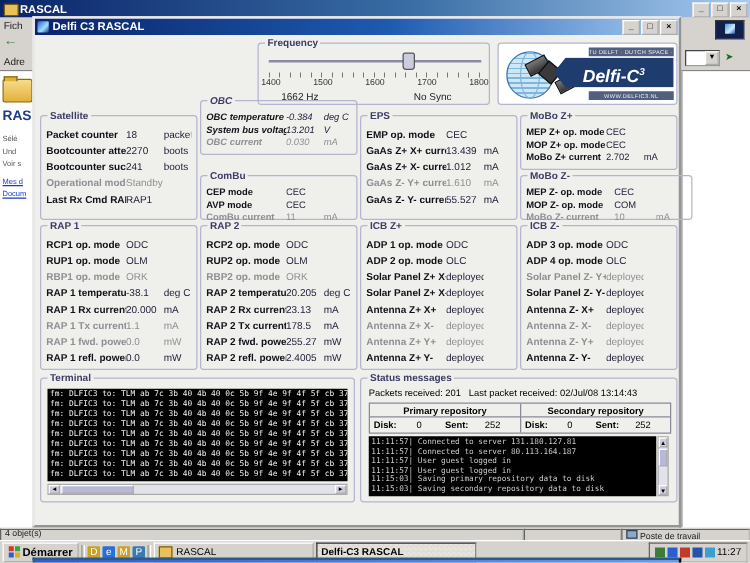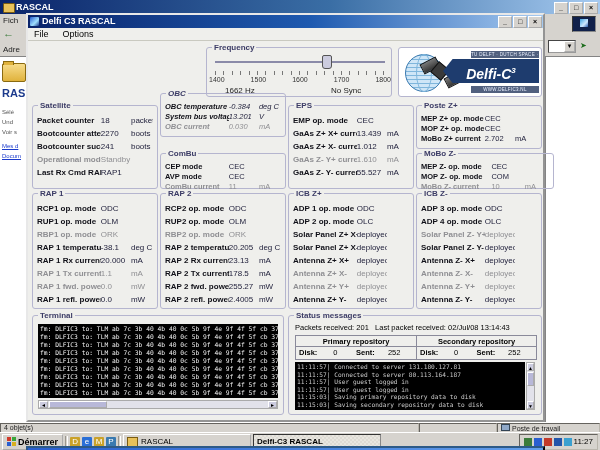--- a/index.html
+++ b/index.html
@@ -150,24 +150,20 @@
 <div class="app">
   <div class="app-title">
     <span class="app-ico"></span>
     <span class="ttl">Delfi C3 RASCAL</span>
     <span class="winbtns" style="right:1px;top:1px;">
       <span class="winbtn">_</span>
       <span class="winbtn">□</span>
       <span class="winbtn">×</span>
     </span>
   </div>
-  <div class="app-menu">
-    <span>File</span>
-    <span>Options</span>
-  </div>
   <div class="app-body">
 
 
     <div class="grp" style="left:178px;top:6px;width:186px;height:50px;">
       <span class="grp-title">Frequency</span>
       <span class="track"></span>
       <span class="knob" id="freq-knob" style="left: 114.5px;"></span>
       <span class="ticks"></span>
       <span class="ticklbls" id="tick-labels">
           <span>1400</span>
@@ -276,21 +272,21 @@
           <span class="val">1.610</span>
           <span class="unit">mA</span>
         </div>
         <div class="trow">
           <span class="lbl">GaAs Z- Y- current</span>
           <span class="val">55.527</span>
           <span class="unit">mA</span>
         </div>
       </div>
     <div class="grp padt compact" style="left:388px;top:64px;width:126px;height:44px;">
-        <span class="grp-title">Poste Z+</span>
+        <span class="grp-title">MoBo Z+</span>
         <div class="trow">
           <span class="lbl">MEP Z+ op. mode</span>
           <span class="val">CEC</span>
           <span class="unit"></span>
         </div>
         <div class="trow">
           <span class="lbl">MOP Z+ op. mode</span>
           <span class="val">CEC</span>
           <span class="unit"></span>
         </div>

